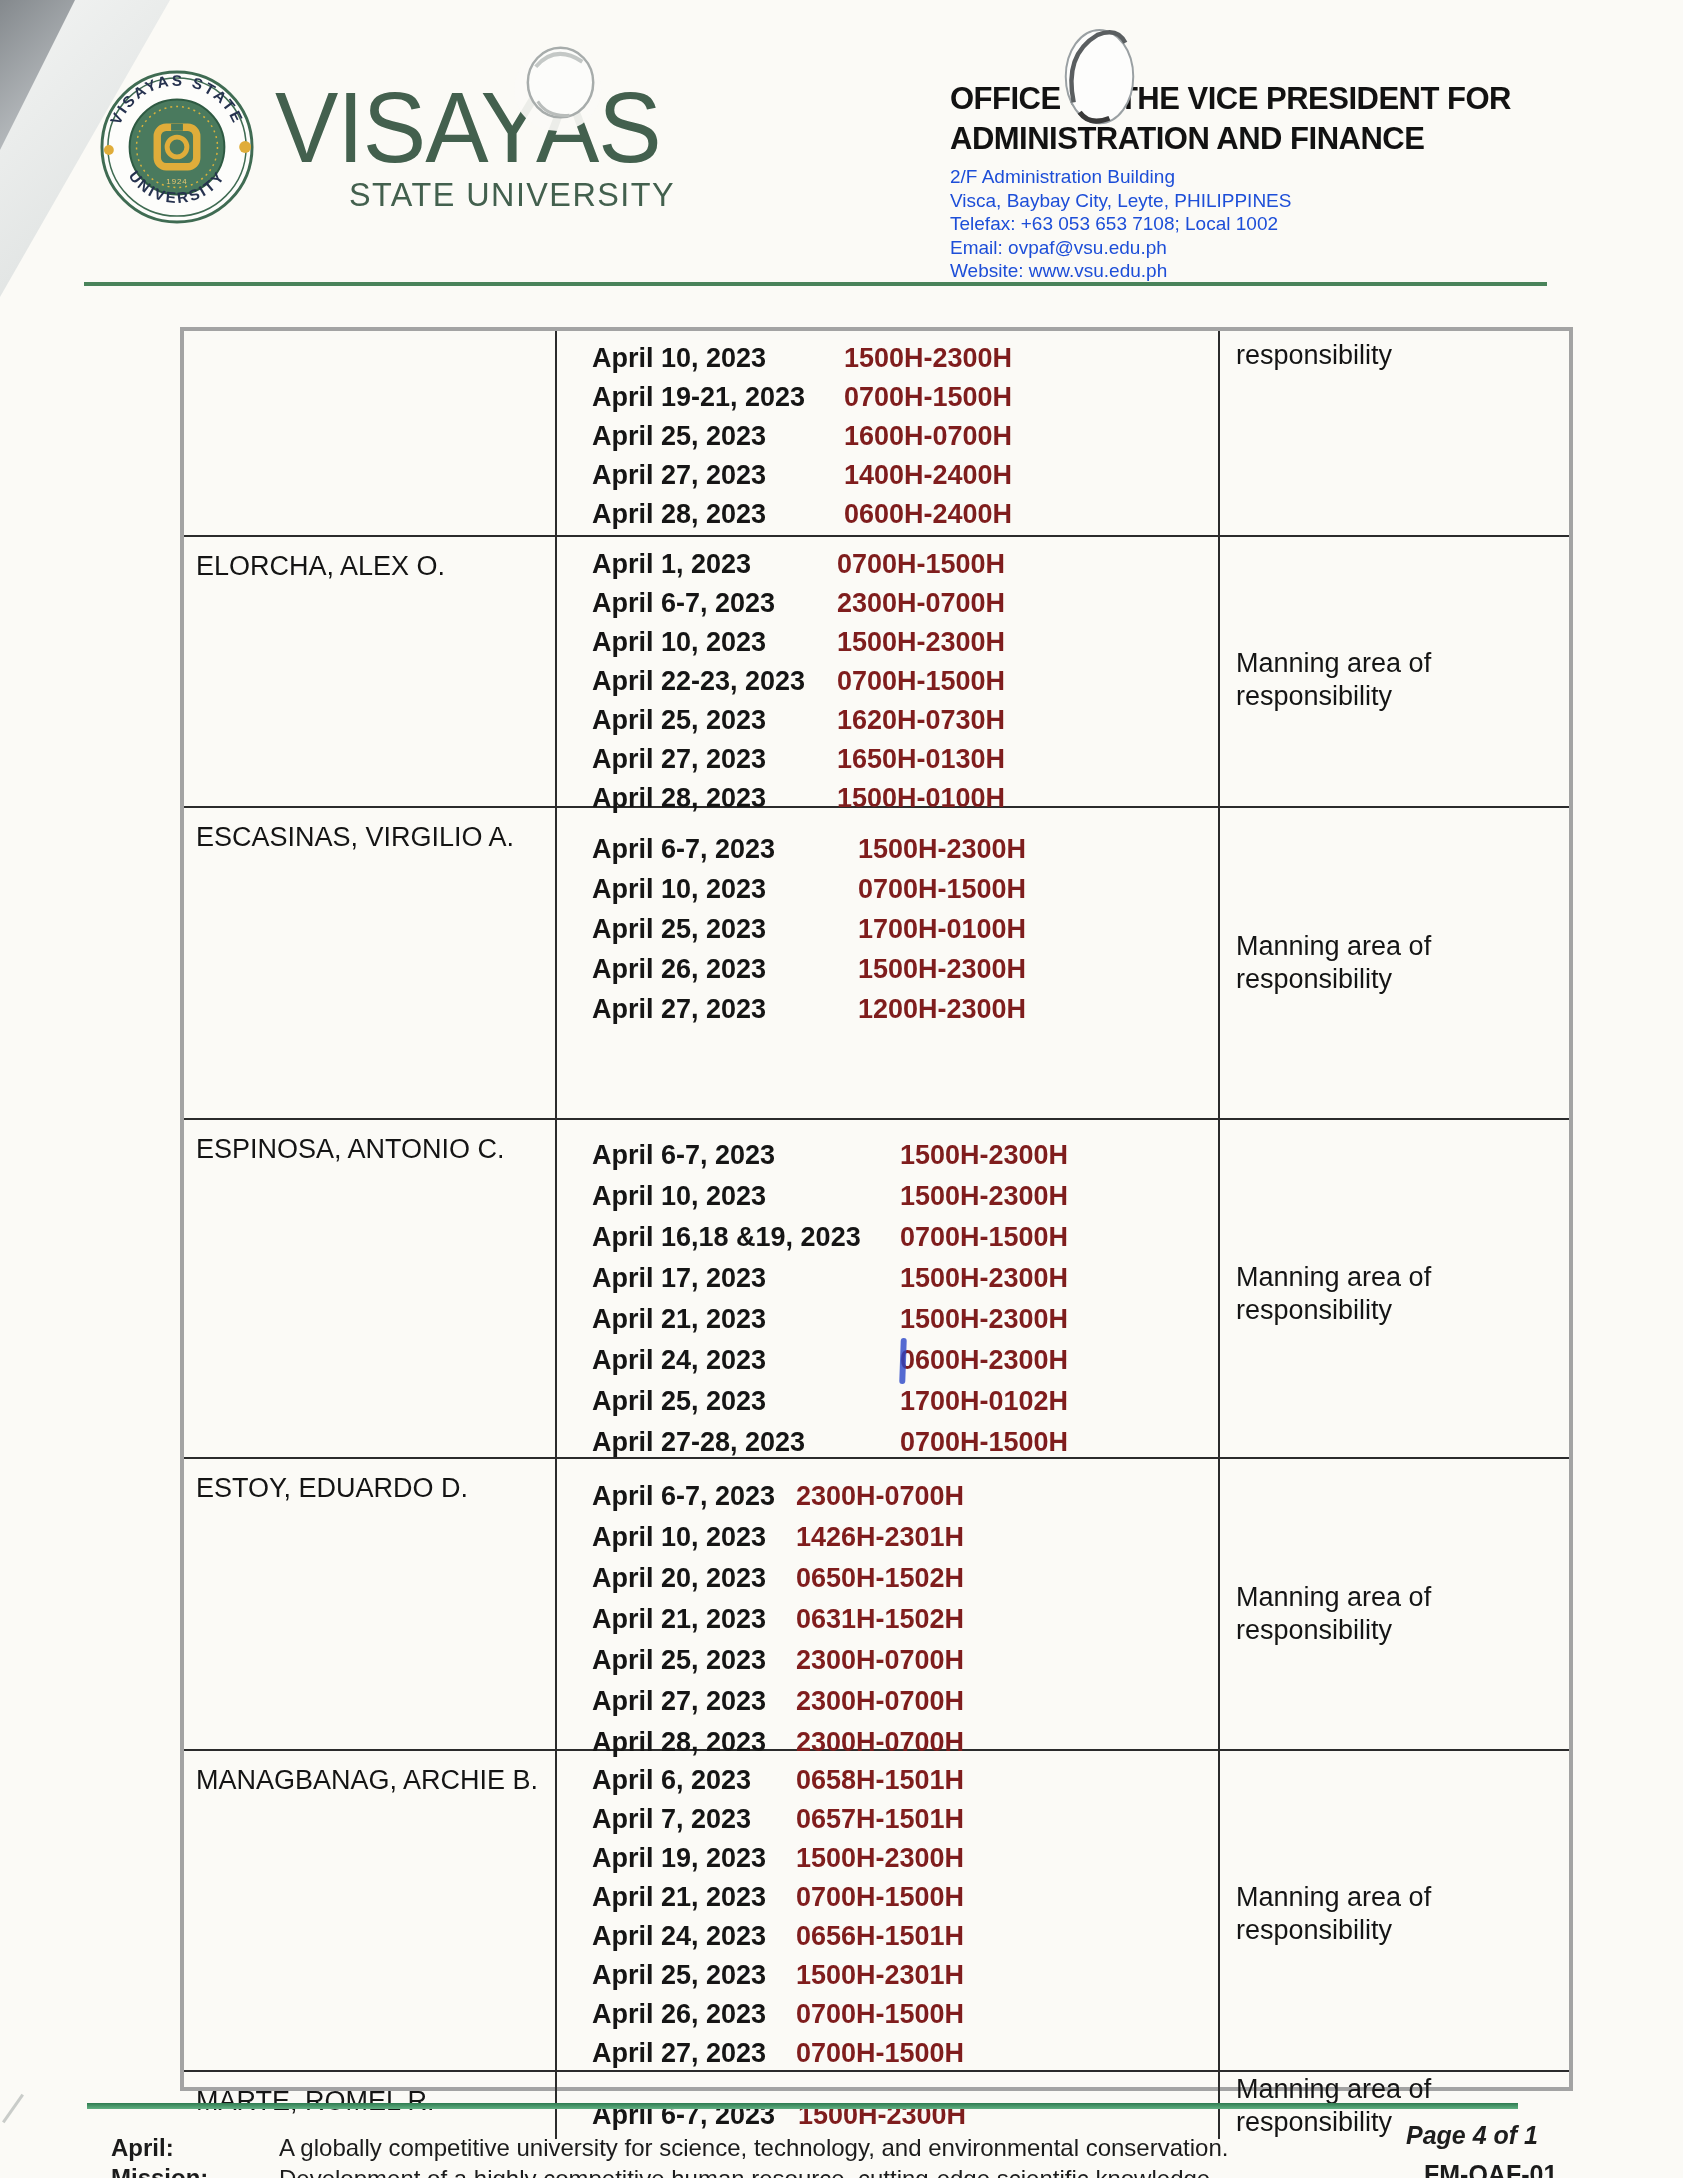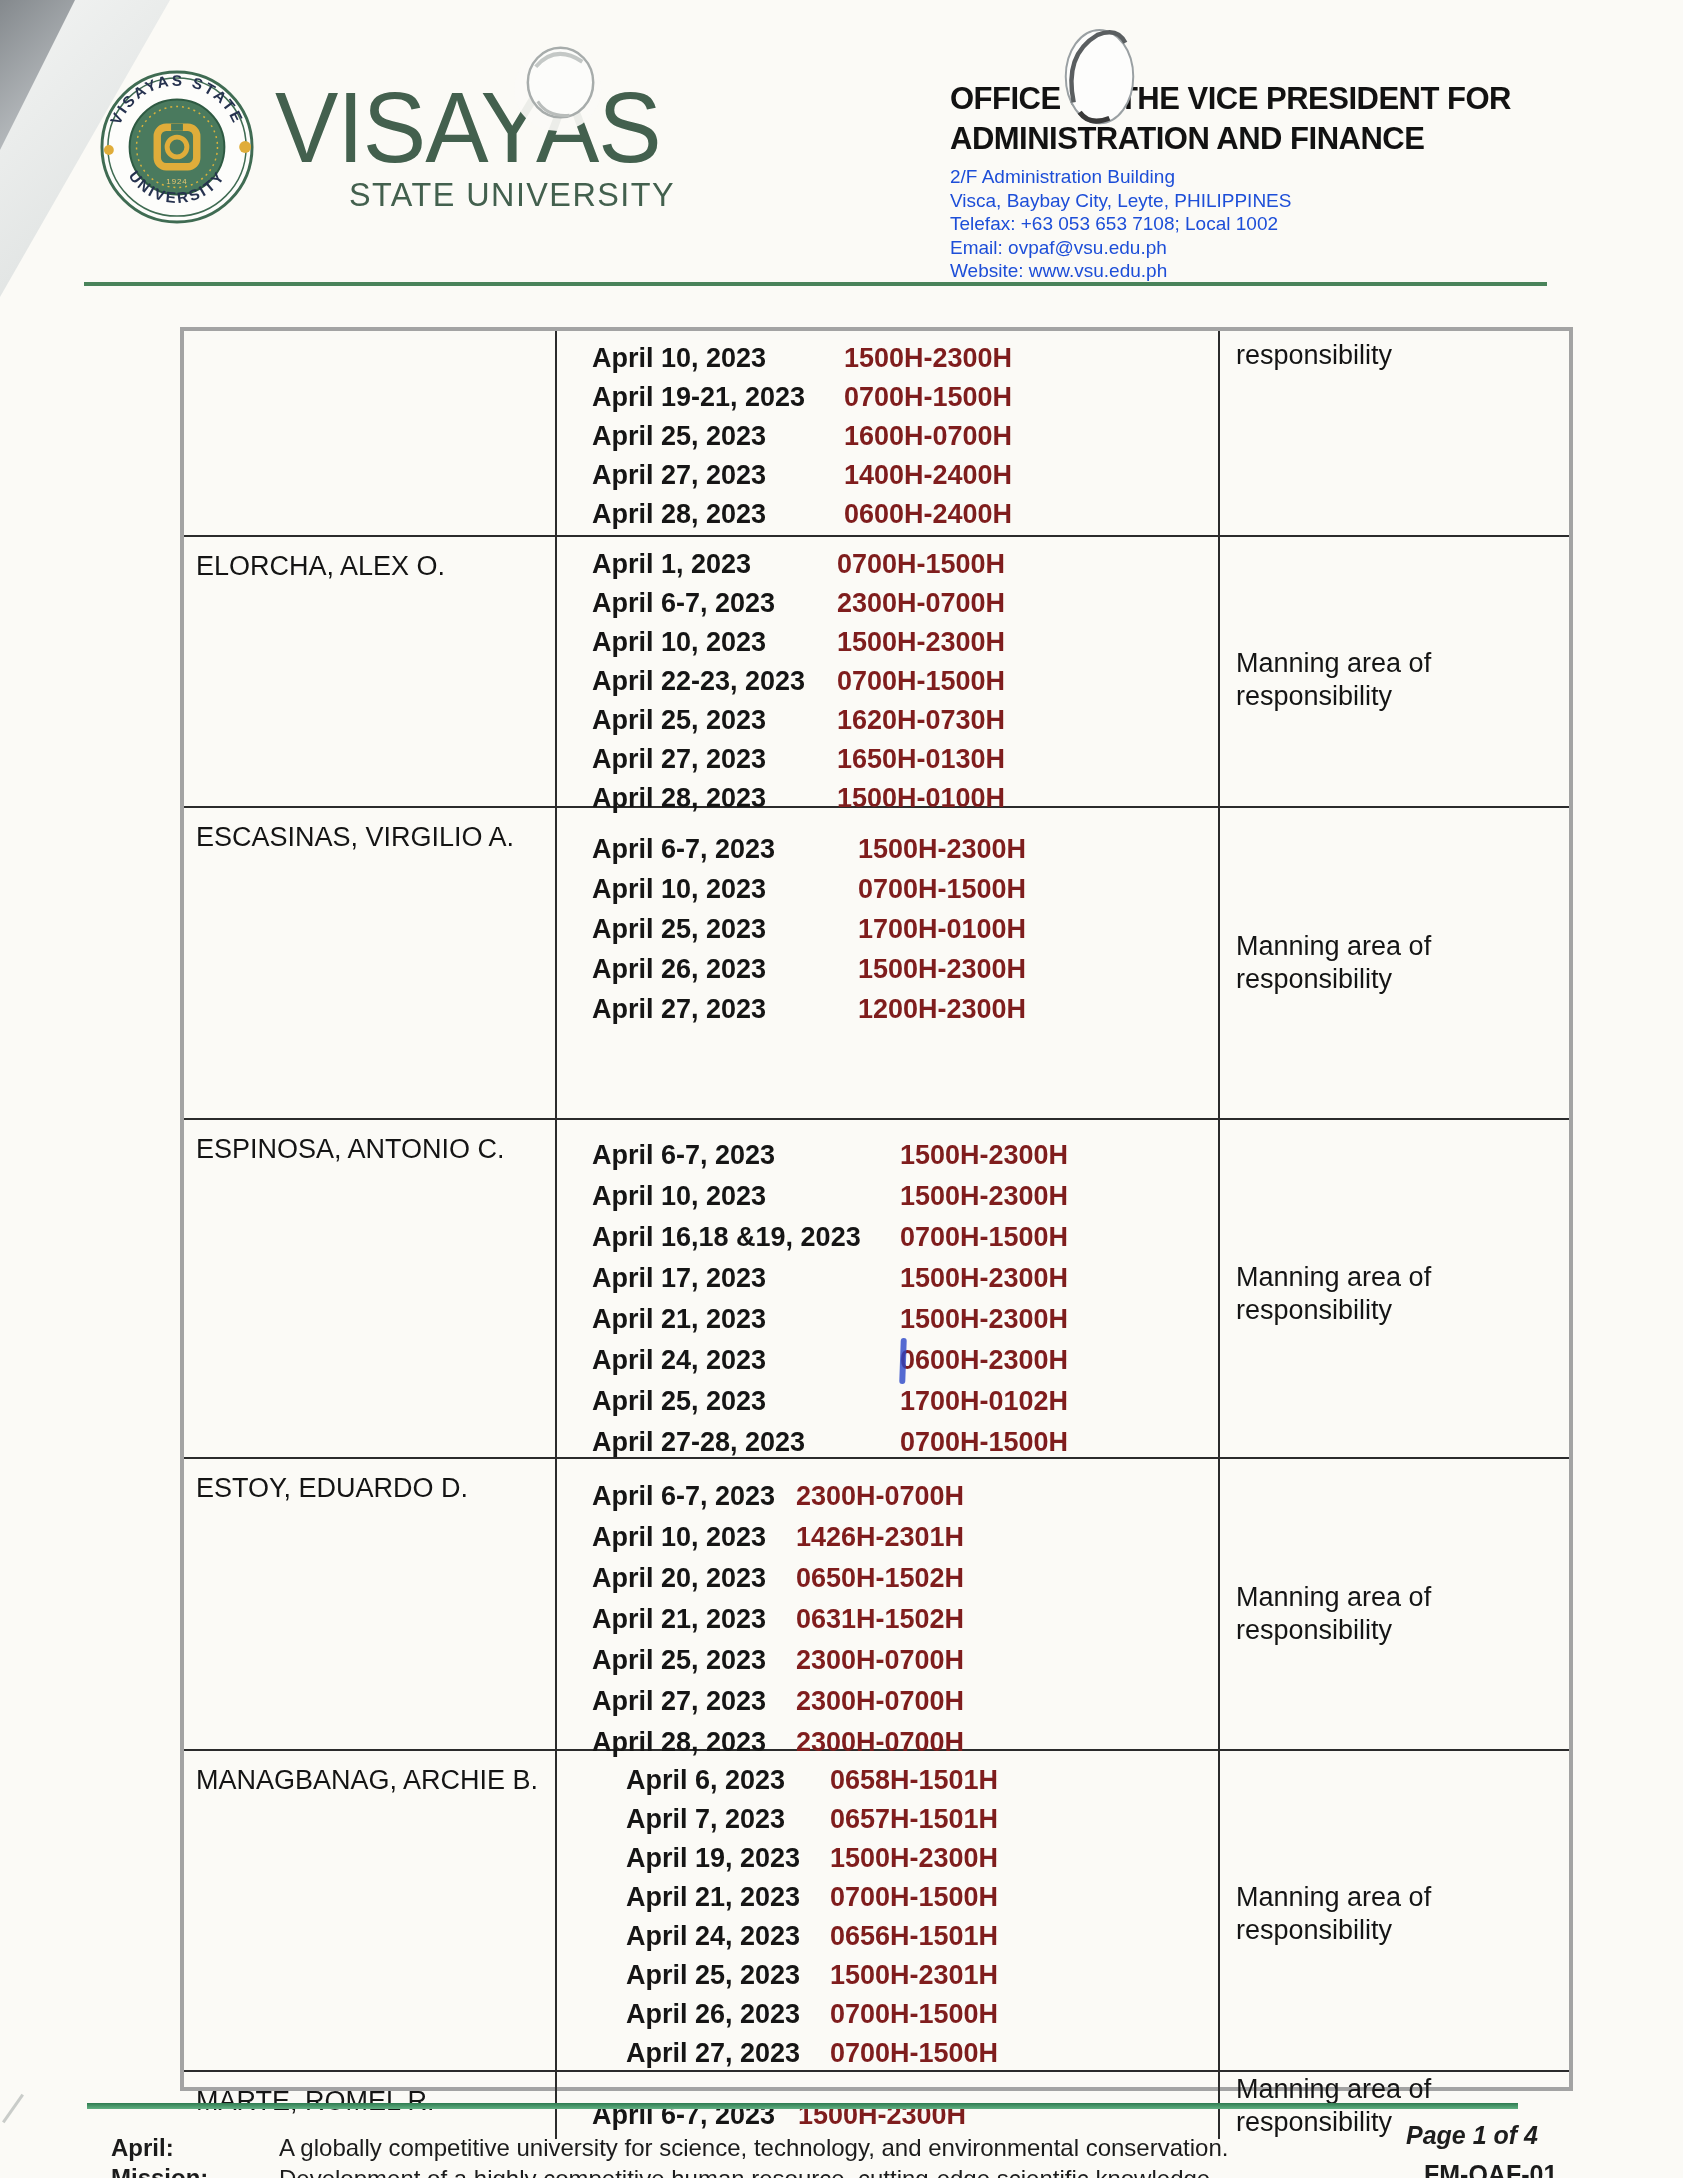--- a/index.html
+++ b/index.html
@@ -218,21 +218,21 @@
           <div class="sline" style="height: 41px;"><span class="sdate">April 25, 2023</span><span class="stime" style="left: 239px;">2300H-0700H</span></div>
           <div class="sline" style="height: 41px;"><span class="sdate">April 27, 2023</span><span class="stime" style="left: 239px;">2300H-0700H</span></div>
           <div class="sline" style="height: 41px;"><span class="sdate">April 28, 2023</span><span class="stime" style="left: 239px;">2300H-0700H</span></div>
         </div>
         <div class="cell-area">
           <span class="area-text">Manning area of responsibility</span>
         </div>
       </div>
       <div class="trow" style="height: 321px;">
         <div class="cell-name">MANAGBANAG, ARCHIE B.</div>
-        <div class="cell-sched" style="padding-top: 14px; padding-left: 34px;">
+        <div class="cell-sched" style="padding-top: 14px;">
           <div class="sline" style="height: 39px;"><span class="sdate">April 6, 2023</span><span class="stime" style="left: 239px;">0658H-1501H</span></div>
           <div class="sline" style="height: 39px;"><span class="sdate">April 7, 2023</span><span class="stime" style="left: 239px;">0657H-1501H</span></div>
           <div class="sline" style="height: 39px;"><span class="sdate">April 19, 2023</span><span class="stime" style="left: 239px;">1500H-2300H</span></div>
           <div class="sline" style="height: 39px;"><span class="sdate">April 21, 2023</span><span class="stime" style="left: 239px;">0700H-1500H</span></div>
           <div class="sline" style="height: 39px;"><span class="sdate">April 24, 2023</span><span class="stime" style="left: 239px;">0656H-1501H</span></div>
           <div class="sline" style="height: 39px;"><span class="sdate">April 25, 2023</span><span class="stime" style="left: 239px;">1500H-2301H</span></div>
           <div class="sline" style="height: 39px;"><span class="sdate">April 26, 2023</span><span class="stime" style="left: 239px;">0700H-1500H</span></div>
           <div class="sline" style="height: 39px;"><span class="sdate">April 27, 2023</span><span class="stime" style="left: 239px;">0700H-1500H</span></div>
         </div>
         <div class="cell-area">
@@ -244,21 +244,21 @@
         <div class="cell-sched" style="padding-top: 28px;">
           <div class="sline" style="height: 39px;"><span class="sdate">April 6-7, 2023</span><span class="stime" style="left: 241px;">1500H-2300H</span></div>
         </div>
         <div class="cell-area">
           <span class="area-text">Manning area of responsibility</span>
         </div>
       </div>
     </div>
 
   <div class="abs rule-bottom"></div>
-  <div class="abs page-label">Page 1 of 4</div>
+  <div class="abs page-label">Page 4 of 1</div>
   <div class="abs vision-label">April:</div>
   <div class="abs vision-text">A globally competitive university for science, technology, and environmental conservation.</div>
   <div class="abs mission-label">Mission:</div>
   <div class="abs mission-text">Development of a highly competitive human resource, cutting-edge scientific knowledge</div>
   <div class="abs form-code">FM-OAF-01</div>
 
 </div>
 
 
 </body></html>

